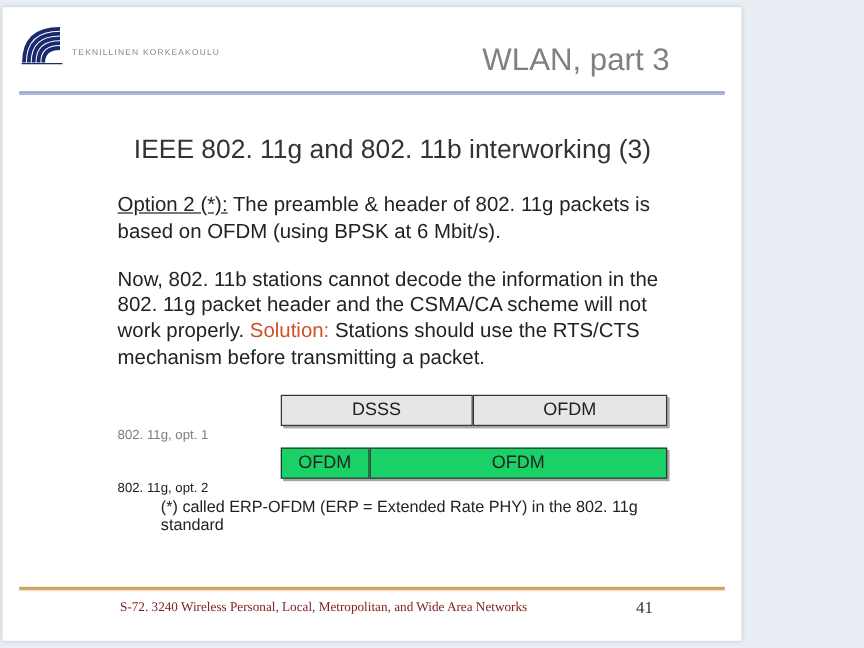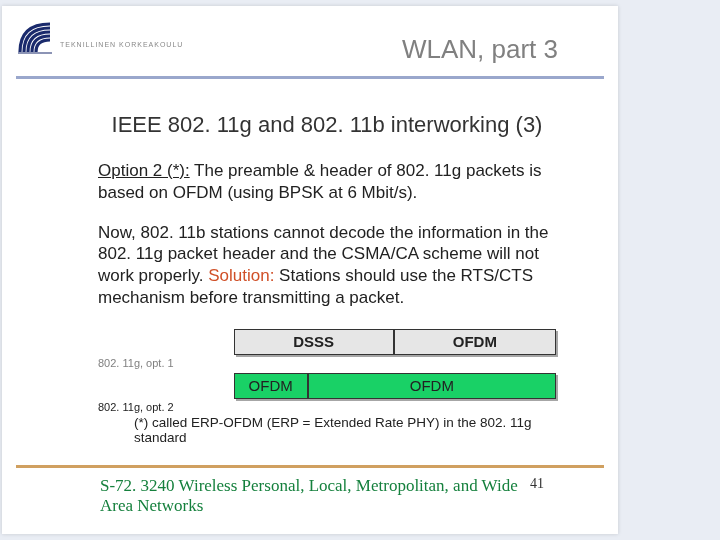--- a/index.html
+++ b/index.html
@@ -96,21 +96,21 @@
   .bar {
     border: 1px solid #333;
     box-shadow: 2px 2px 0 rgba(0,0,0,0.35);
     display: flex;
     align-items: center;
     justify-content: center;
     font-size: 15px;
     color: #222;
     height: 26px;
   }
-  .bar.gray { background: #e6e6e6; font-weight: bold; }
+  .bar.gray { background: #e6e6e6; }
   .bar.green { background: #19d166; }
   .w-dsss { width: 160px; }
   .w-ofdm-right { flex: 1; }
   .w-ofdm-small { width: 74px; }
   .w-ofdm-big { flex: 1; }
   .footnote {
     font-size: 13.5px;
     color: #222;
     margin-top: 6px;
     padding: 0 2px;
@@ -128,22 +128,22 @@
     border-bottom: 1px solid #d0a060;
     margin-bottom: 8px;
   }
   .footer-row {
     display: flex;
     justify-content: space-between;
     padding: 0 60px 0 84px;
   }
   .footer-text {
     font-family: "Times New Roman", serif;
-    font-size: 17px;
-    color: #15803d;
+    font-size: 11px;
+    color: #7f1d1d;
   }
   .page-num {
     font-family: "Times New Roman", serif;
     font-size: 14px;
     color: #333;
   }
 </style>
 </head>
 <body>
 

